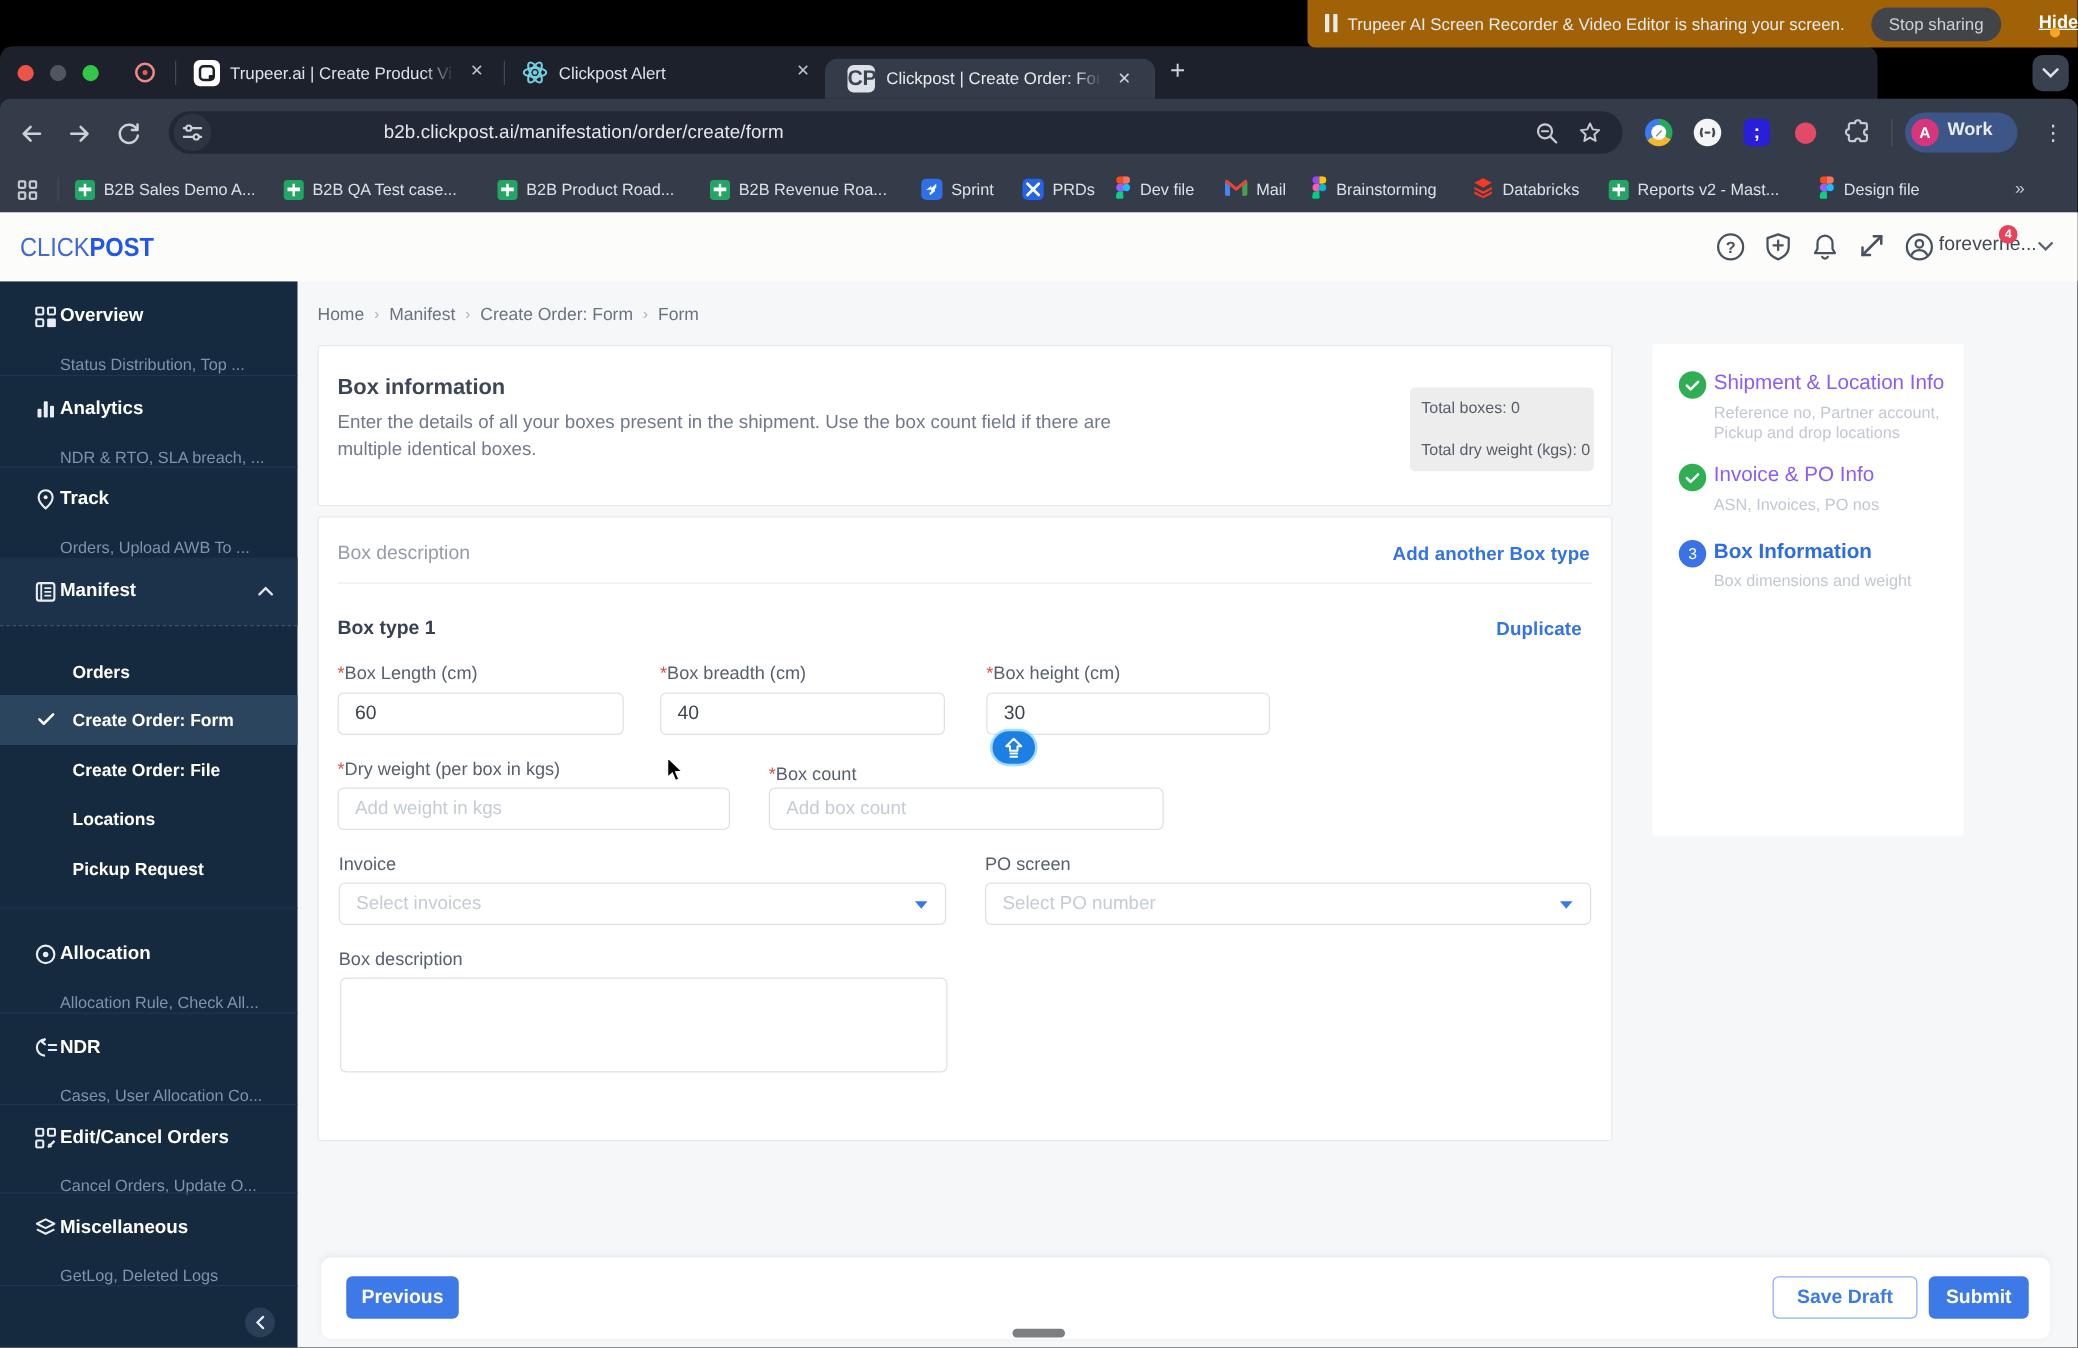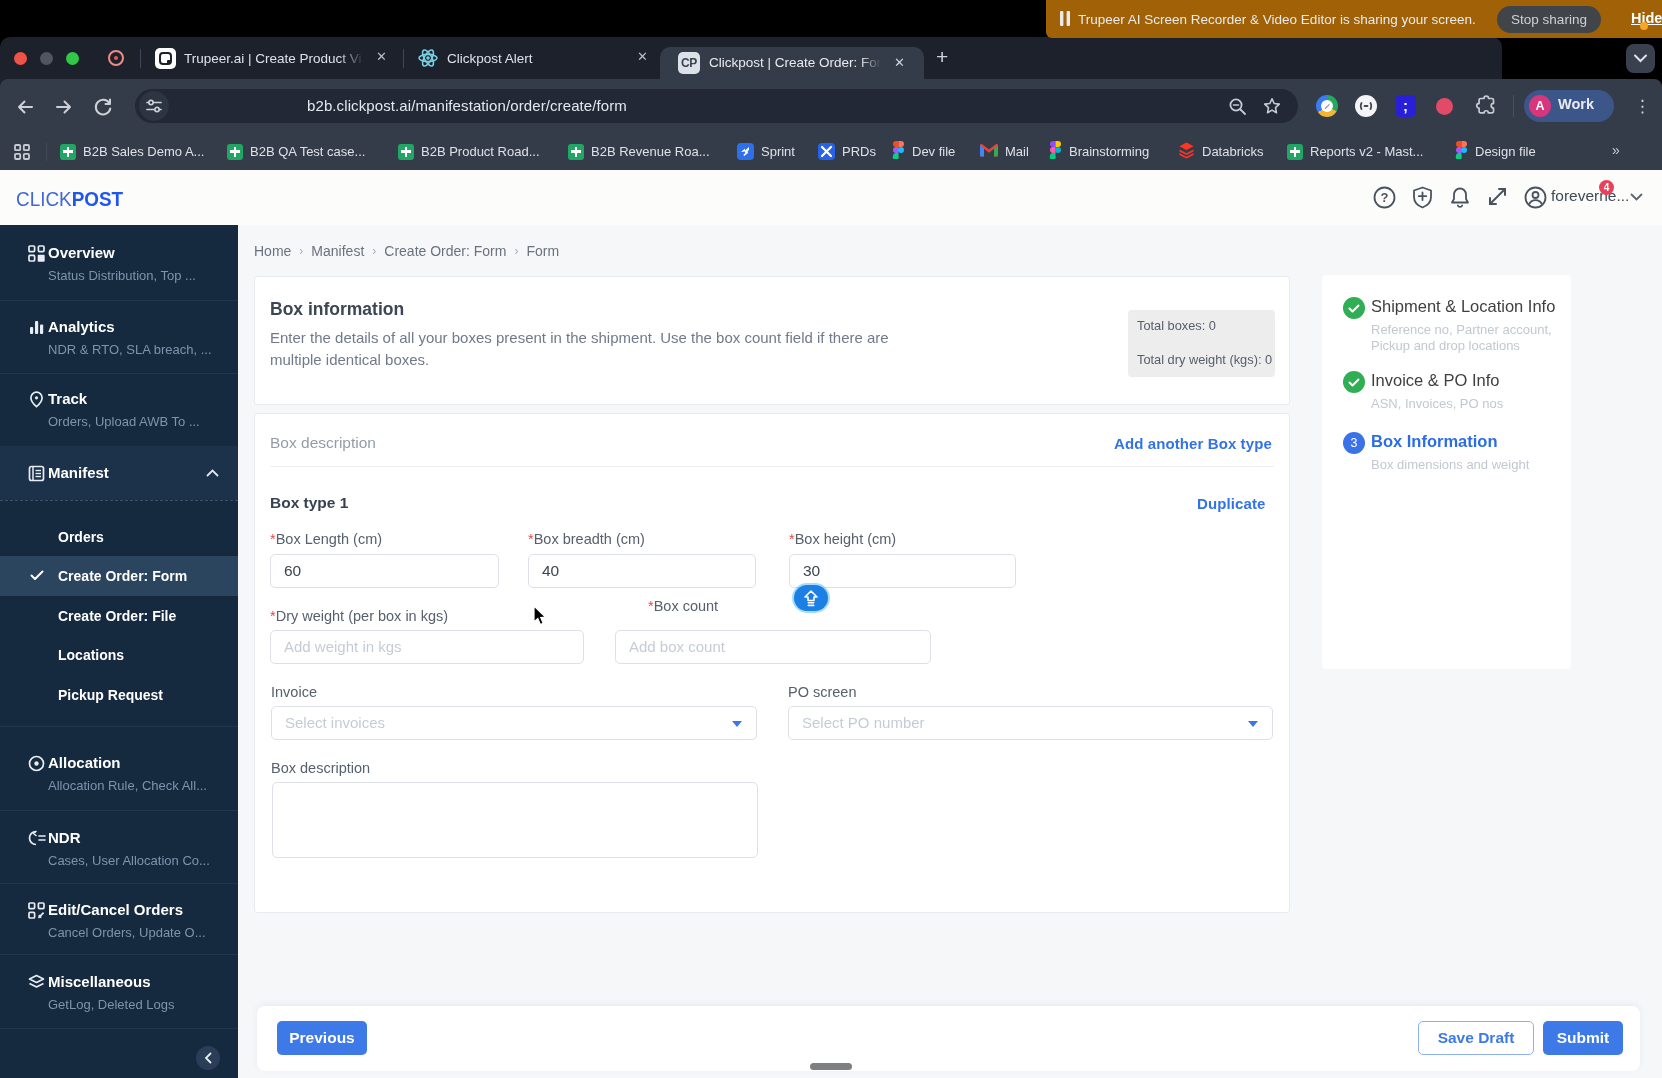--- a/index.html
+++ b/index.html
@@ -28,38 +28,38 @@
 #notif { position:absolute; top:0; left:1046px; width:616px; height:38px; background:#a16207; border-radius:0 0 0 6px; z-index:60; color:#e9eaeb; font-size:13.5px; white-space:nowrap; }
 
 
 #app { position:absolute; top:133px; left:0; width:1662px; height:908px; background:#f6f7f9; }
 #appheader { position:absolute; top:0; left:0; width:1662px; height:55px; background:#fcfcfa; z-index:5; }
 #logo { position:absolute; left:16px; top:15px; font-size:21px; color:#4168d4; font-weight:500; transform:scaleX(0.9); transform-origin:left; letter-spacing:0; top:17px; }
 #logo b { color:#1f56ee; font-weight:700; }
 .hic { position:absolute; top:16px; }
 #sidebar { position:absolute; left:0; top:55px; width:238px; height:853px; background:#15293f; }
 .nav-t { position:absolute; left:48px; color:#fff; font-size:15px; font-weight:700; white-space:nowrap; }
-.nav-s { position:absolute; left:48px; color:#7f93ac; font-size:13px; white-space:nowrap; }
+.nav-s { position:absolute; left:48px; color:#7f93ac; font-size:13px; white-space:nowrap;margin-top:16px; }
 .nav-d { position:absolute; left:0; width:238px; height:1px; background:#21354d; }
 .nav-i { position:absolute; left:28px; }
 .sub { position:absolute; left:58px; color:#ffffff; font-size:14px; white-space:nowrap;font-weight:bold; }
 #main { position:absolute; left:238px; top:55px; width:1424px; height:853px; }
 .card { position:absolute; background:#fff; border:1px solid #e9eaee; border-radius:3px; }
 .crumb { color:#6a7280; font-size:14px; }
 .crumbsep { color:#a8afb8; font-size:12px; }
 .link { color:#3273e8; font-weight:600; font-size:15px; letter-spacing:0.1px; }
 .flabel { position:absolute; color:#57606d; font-size:14.5px; white-space:nowrap; }
 .flabel .req { color:#e04a47; }
 .inp { position:absolute; height:34px; background:#fff; border:1px solid #dde1e7; border-radius:5px; font-size:15.5px; color:#3c4450; line-height:32px; padding-left:13px; }
 .inp .ph { color:#c5ccd6; font-size:15px; }
 .caret { position:absolute; right:14px; top:14px; width:0; height:0; border-left:5.5px solid transparent; border-right:5.5px solid transparent; border-top:6.5px solid #3b77e8; }
 .btn { position:absolute; height:34px; border-radius:5px; font-size:15.5px; font-weight:700; text-align:center; line-height:34px; }
 .btn-p { background:#3e79e8; color:#fff; }
 .btn-o { background:#fff; color:#3e79e8; border:1px solid #8fb0ef; line-height:32px; }
-.stitle { position:absolute; left:49px; color:#404040; font-size:16.5px; white-space:nowrap; }
+.stitle { position:absolute; left:49px; color:#8b5cf6; font-size:16.5px; white-space:nowrap; }
 .ssub { position:absolute; left:49px; color:#c2c8d1; font-size:13px; white-space:nowrap; }
 .scircle { position:absolute; left:21px; width:22px; height:22px; border-radius:50%; }
 </style>
 </head>
 <body>
 <div id="screen" class="abs" style="top:0;left:0;width:1662px;height:1078px;background:#000;">
   <div id="window">
     <div id="tabstrip">
       <div class="tl" style="left:14px;background:#ee5348;"></div>
       <div class="tl" style="left:40px;background:#50555f;"></div>
@@ -80,21 +80,21 @@
             <ellipse cx="10" cy="10" rx="9" ry="3.6"></ellipse>
             <ellipse cx="10" cy="10" rx="9" ry="3.6" transform="rotate(60 10 10)"></ellipse>
             <ellipse cx="10" cy="10" rx="9" ry="3.6" transform="rotate(120 10 10)"></ellipse>
           </g>
           <circle cx="10" cy="10" r="1.8" fill="#79cfe2"></circle>
         </svg>
       <div class="tab" style="left:447px;width:140px;">Clickpost Alert</div>
       <div class="tabx" style="left:637px;">✕</div>
 
       <div id="activetab">
-        <div class="abs" style="left:18px;top:5px;width:22px;height:22px;background:#dde1e8;border-radius:5px;color:#3a4350;font-weight:700;font-size:12px;text-align:center;line-height:22px;letter-spacing:-0.3px;">CP</div>
+        <div class="abs" style="left:18px;top:5px;width:22px;height:22px;background:#dde1e8;border-radius:5px;color:#3a4350;font-weight:700;font-size:17px;text-align:center;line-height:22px;letter-spacing:-0.3px;">CP</div>
         <div class="abs" style="left:49px;top:0;height:32px;line-height:32px;width:172px;overflow:hidden;white-space:nowrap;-webkit-mask-image:linear-gradient(90deg,#000 88%,transparent);mask-image:linear-gradient(90deg,#000 88%,transparent);">Clickpost | Create Order: Form</div>
         <div class="abs" style="left:234px;top:8px;color:#ccd2da;font-size:13px;">✕</div>
       </div>
       <div class="abs" style="left:936px;top:8px;color:#ced3da;font-size:21px;font-weight:300;">+</div>
       <div class="abs" style="left:1626px;top:7px;width:29px;height:29px;background:#3a414e;border-radius:8px;"></div>
       <svg class="abs" style="left:1633px;top:17px;" width="15" height="9" viewBox="0 0 15 9">
           <path d="M2 1.5 L7.5 7 L13 1.5" stroke="#dfe3e9" stroke-width="2" fill="none" stroke-linecap="round"></path>
         </svg>
     </div>
     <div id="chromebar">
@@ -385,21 +385,21 @@
           <div class="flabel" style="left:534px;top:117px;"><span class="req">*</span>Box height (cm)</div>
           <div class="inp" style="left:15px;top:140px;width:229px;">60</div>
           <div class="inp" style="left:273px;top:140px;width:228px;">40</div>
           <div class="inp" style="left:534px;top:140px;width:227px;">30</div>
           <div class="abs" style="left:539px;top:171px;width:34px;height:26px;background:#1b7fe3;border-radius:13px;box-shadow:0 0 0 2px rgba(70,190,245,0.5);"></div>
           <svg class="abs" style="left:548px;top:176px;" width="16" height="17" viewBox="0 0 16 17">
               <path d="M8 1 L14 7 H11 V10.5 H5 V7 H2 Z" fill="none" stroke="#fff" stroke-width="1.6" stroke-linejoin="round"></path>
               <path d="M5.3 12.8 H10.7 M5.3 15.4 H10.7" stroke="#fff" stroke-width="1.6" stroke-linecap="round"></path>
             </svg>
           <div class="flabel" style="left:15px;top:194px;"><span class="req">*</span>Dry weight (per box in kgs)</div>
-          <div class="flabel" style="left:360px;top:184px;margin-left:33px;"><span class="req">*</span>Box count</div>
+          <div class="flabel" style="left:360px;top:198px;"><span class="req">*</span>Box count</div>
           <div class="inp" style="left:15px;top:216px;width:314px;"><span class="ph">Add weight in kgs</span></div>
           <div class="inp" style="left:360px;top:216px;width:316px;"><span class="ph">Add box count</span></div>
           <div class="flabel" style="left:16px;top:270px;color:#57606d;">Invoice</div>
           <div class="inp" style="left:16px;top:292px;width:486px;"><span class="ph">Select invoices</span><span class="caret"></span></div>
           <div class="flabel" style="left:533px;top:270px;color:#57606d;">PO screen</div>
           <div class="inp" style="left:533px;top:292px;width:485px;"><span class="ph">Select PO number</span><span class="caret"></span></div>
           <div class="flabel" style="left:16px;top:346px;">Box description</div>
           <div class="abs" style="left:17px;top:368px;width:486px;height:76px;border:1px solid #dde1e7;border-radius:5px;background:#fff;"></div>
         </div>
 

